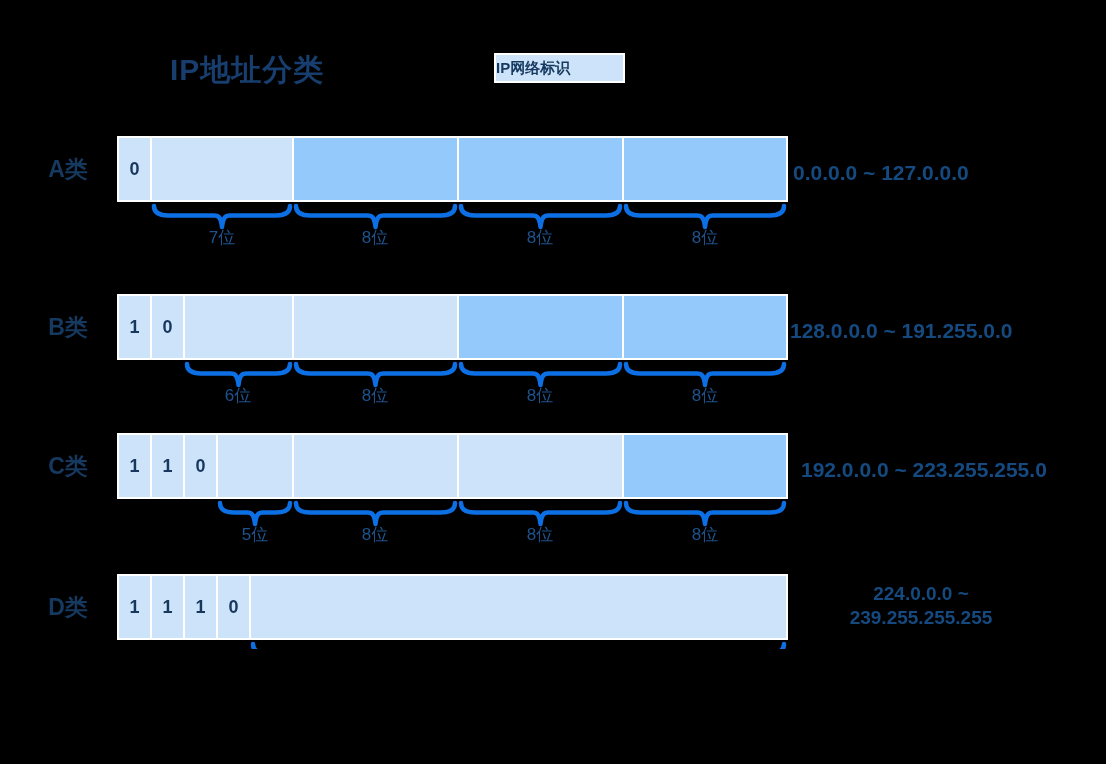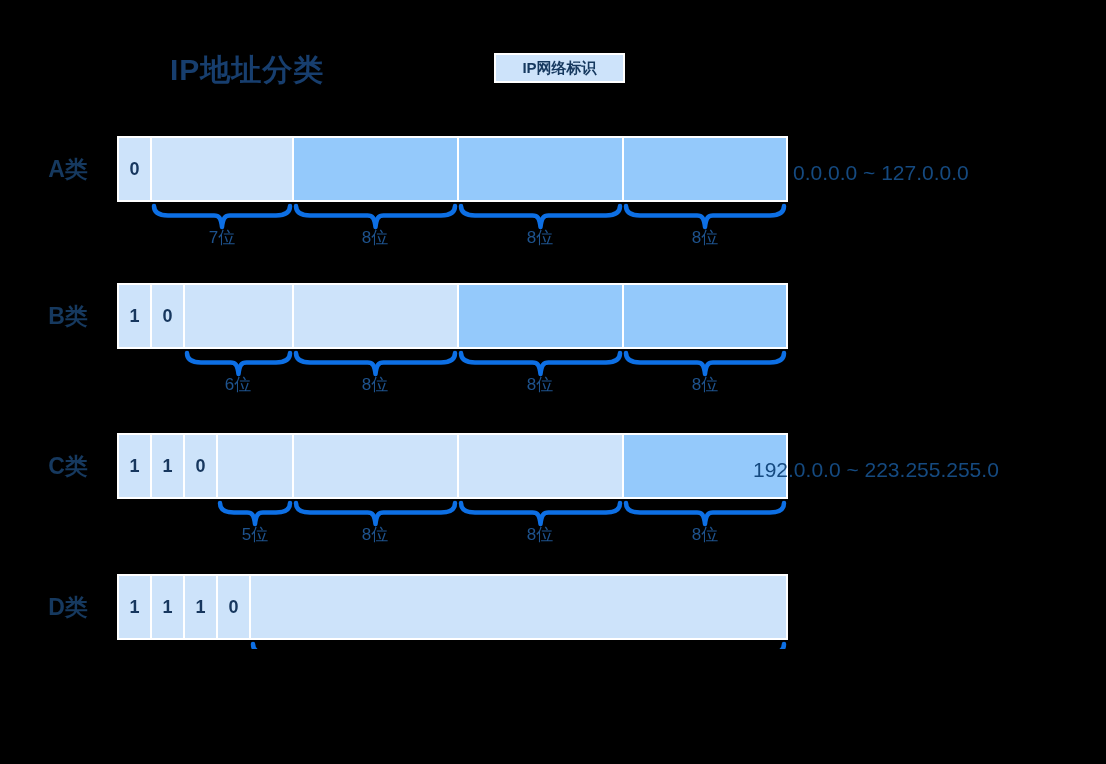--- a/index.html
+++ b/index.html
@@ -3,42 +3,42 @@
 <meta charset="utf-8">
 <style>
   html,body{margin:0;padding:0;}
   body{background:#000;font-family:"Liberation Sans","DejaVu Sans",sans-serif;}
   #canvas{position:relative;width:1106px;height:649px;background:var(--background,#000);overflow:hidden;}
 
   .page-title{position:absolute;left:170px;top:50px;font-size:30px;font-weight:bold;
     color:var(--title-text,#173e6e);letter-spacing:1px;}
 
   .legend-box{position:absolute;top:53px;height:30px;box-sizing:border-box;
-    display:flex;align-items:center;justify-content:center;
+    display:flex;align-items:center;justify-content:flex-start;
     font-size:15px;font-weight:bold;color:var(--row-label-text,#16395f);}
   .legend-net{left:494px;width:131px;background:var(--network-fill,#cde3fa);border:2px solid #ffffff;}
   .legend-host{left:660px;width:130px;background:var(--host-fill,#94c9fb);border:2px solid var(--legend-host-border,#1a73d8);}
 
   .row{position:absolute;left:0;width:1106px;height:120px;}
 
   .row-label{position:absolute;left:38px;top:18px;width:60px;height:30px;line-height:30px;
     text-align:center;font-size:23px;font-weight:bold;color:var(--row-label-text,#16395f);}
 
   .bar{position:absolute;left:117px;top:0;width:671px;height:66px;box-sizing:border-box;
     background:var(--bar-border,#ffffff);padding:2px;display:flex;gap:2px;}
   .cell{height:100%;display:flex;align-items:center;justify-content:center;
     font-size:18px;font-weight:bold;color:var(--bit-text,#17375e);}
   .c-net{background:var(--network-fill,#cde3fa);}
   .c-host{background:var(--host-fill,#94c9fb);}
 
   svg.brace{position:absolute;top:69px;height:26px;overflow:visible;}
   .seg-label{position:absolute;top:92px;width:70px;height:20px;line-height:20px;text-align:center;
     font-size:17px;font-weight:normal;color:var(--segment-label-text,#1e538e);}
 
-  .range{position:absolute;top:23px;font-size:21px;font-weight:normal;line-height:28px;
+  .range{position:absolute;top:23px;font-size:21px;font-weight:bold;line-height:28px;
     color:var(--range-text,#154a80);white-space:pre-line;}
   .range-d{top:8px;left:800px;width:242px;font-size:19px;line-height:24px;text-align:center;}
 </style>
 </head>
 <body>
 
 <div id="canvas">
 
   <div class="page-title">IP地址分类</div>
 
@@ -67,21 +67,21 @@
     <svg class="brace" style="left:624px;width:162px" viewBox="0 0 162 26">
         <path d="M2 1 C2 8 7 10.5 16 10.5 H73 C78 10.5 80 13 81 22 C82 13 84 10.5 89 10.5 H146 C155 10.5 160 8 160 1" fill="none" stroke="#0d6fe4" stroke-width="4.5" stroke-linecap="round" stroke-linejoin="round"></path>
       </svg>
     <div class="seg-label" style="left:187px">7位</div>
     <div class="seg-label" style="left:340px">8位</div>
     <div class="seg-label" style="left:505px">8位</div>
     <div class="seg-label" style="left:670px">8位</div>
     <div class="range" style="left:793px">0.0.0.0 ~ 127.0.0.0</div>
   </div>
 
-  <div class="row" style="top:283px">
+  <div class="row" style="top:294px">
     <div class="row-label">B类</div>
     <div class="bar">
       <div class="cell c-net" style="width:31px">1</div>
       <div class="cell c-net" style="width:31px">0</div>
       <div class="cell c-net" style="width:107px"></div>
       <div class="cell c-net" style="width:163px"></div>
       <div class="cell c-host" style="width:163px"></div>
       <div class="cell c-host" style="width:162px"></div>
     </div>
     <svg class="brace" style="left:185px;width:107px" viewBox="0 0 107 26">
@@ -93,20 +93,21 @@
     <svg class="brace" style="left:459px;width:163px" viewBox="0 0 163 26">
         <path d="M2 1 C2 8 7 10.5 16 10.5 H73.5 C78.5 10.5 80.5 13 81.5 22 C82.5 13 84.5 10.5 89.5 10.5 H147 C156 10.5 161 8 161 1" fill="none" stroke="#0d6fe4" stroke-width="4.5" stroke-linecap="round" stroke-linejoin="round"></path>
       </svg>
     <svg class="brace" style="left:624px;width:162px" viewBox="0 0 162 26">
         <path d="M2 1 C2 8 7 10.5 16 10.5 H73 C78 10.5 80 13 81 22 C82 13 84 10.5 89 10.5 H146 C155 10.5 160 8 160 1" fill="none" stroke="#0d6fe4" stroke-width="4.5" stroke-linecap="round" stroke-linejoin="round"></path>
       </svg>
     <div class="seg-label" style="left:203px">6位</div>
     <div class="seg-label" style="left:340px">8位</div>
     <div class="seg-label" style="left:505px">8位</div>
     <div class="seg-label" style="left:670px">8位</div>
+    <div class="range" style="left:790px">128.0.0.0 ~ 191.255.0.0</div>
   </div>
 
   <div class="row" style="top:433px">
     <div class="row-label">C类</div>
     <div class="bar">
       <div class="cell c-net" style="width:31px">1</div>
       <div class="cell c-net" style="width:31px">1</div>
       <div class="cell c-net" style="width:31px">0</div>
       <div class="cell c-net" style="width:74px"></div>
       <div class="cell c-net" style="width:163px"></div>
@@ -122,31 +123,33 @@
     <svg class="brace" style="left:459px;width:163px" viewBox="0 0 163 26">
         <path d="M2 1 C2 8 7 10.5 16 10.5 H73.5 C78.5 10.5 80.5 13 81.5 22 C82.5 13 84.5 10.5 89.5 10.5 H147 C156 10.5 161 8 161 1" fill="none" stroke="#0d6fe4" stroke-width="4.5" stroke-linecap="round" stroke-linejoin="round"></path>
       </svg>
     <svg class="brace" style="left:624px;width:162px" viewBox="0 0 162 26">
         <path d="M2 1 C2 8 7 10.5 16 10.5 H73 C78 10.5 80 13 81 22 C82 13 84 10.5 89 10.5 H146 C155 10.5 160 8 160 1" fill="none" stroke="#0d6fe4" stroke-width="4.5" stroke-linecap="round" stroke-linejoin="round"></path>
       </svg>
     <div class="seg-label" style="left:220px">5位</div>
     <div class="seg-label" style="left:340px">8位</div>
     <div class="seg-label" style="left:505px">8位</div>
     <div class="seg-label" style="left:670px">8位</div>
-    <div class="range" style="left:753px">192.0.0.0 ~ 223.255.255.0</div>
+    <div class="range" style="left:801px">192.0.0.0 ~ 223.255.255.0</div>
   </div>
 
   <div class="row" style="top:574px">
     <div class="row-label">D类</div>
     <div class="bar">
       <div class="cell c-net" style="width:31px">1</div>
       <div class="cell c-net" style="width:31px">1</div>
       <div class="cell c-net" style="width:31px">1</div>
       <div class="cell c-net" style="width:31px">0</div>
       <div class="cell c-net" style="width:535px"></div>
     </div>
     <svg class="brace" style="left:251px;width:535px" viewBox="0 0 535 26">
         <path d="M2 1 C2 8 7 10.5 16 10.5 H259.5 C264.5 10.5 266.5 13 267.5 22 C268.5 13 270.5 10.5 275.5 10.5 H519 C528 10.5 533 8 533 1" fill="none" stroke="#0d6fe4" stroke-width="4.5" stroke-linecap="round" stroke-linejoin="round"></path>
       </svg>
     <div class="seg-label" style="left:483px">28位</div>
+    <div class="range range-d">224.0.0.0 ~
+239.255.255.255</div>
   </div>
 
 </div>
 
 </body></html>

